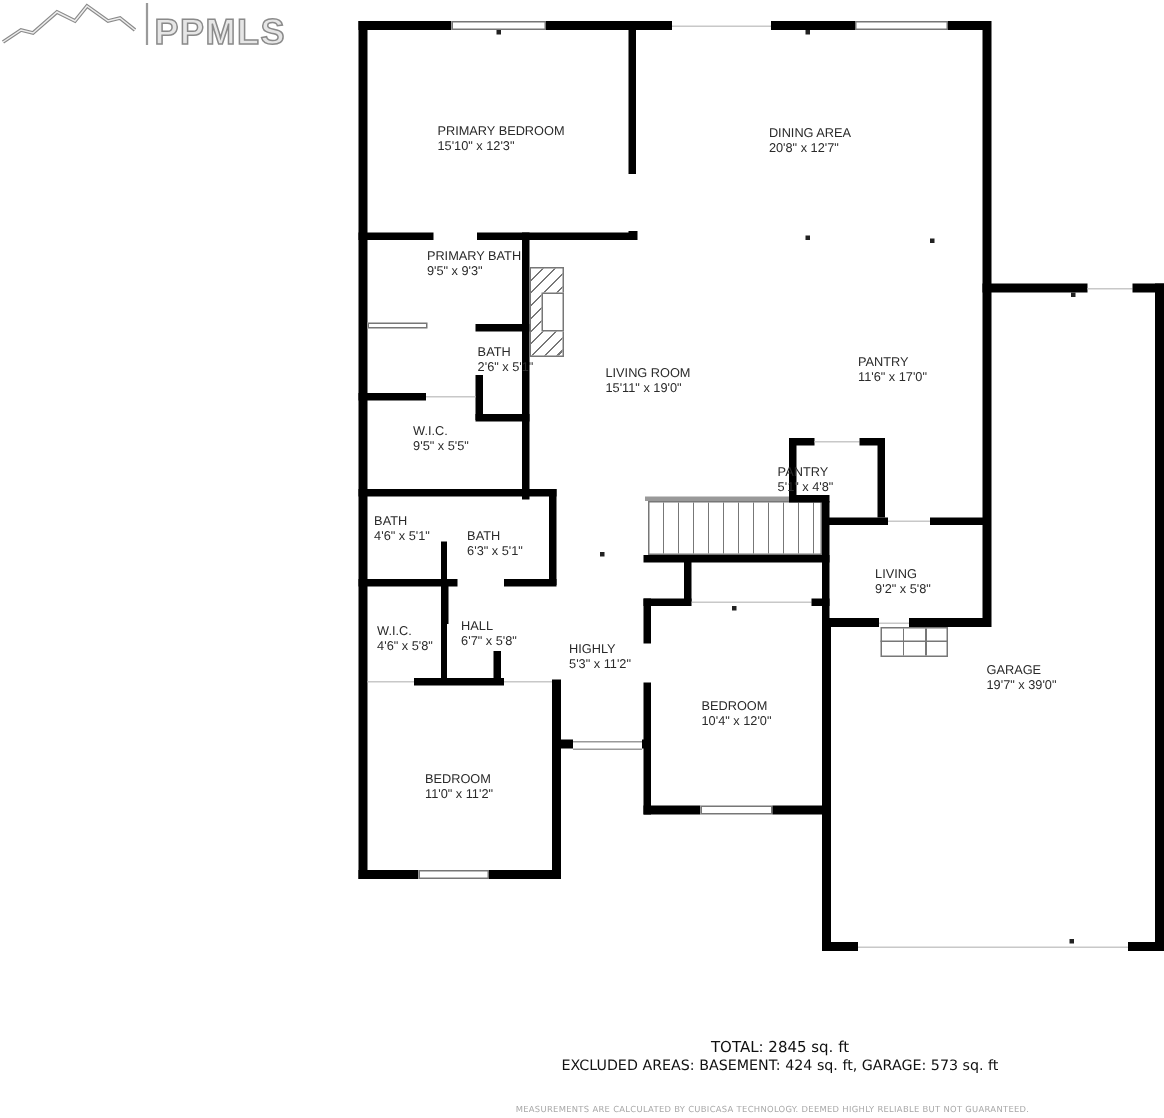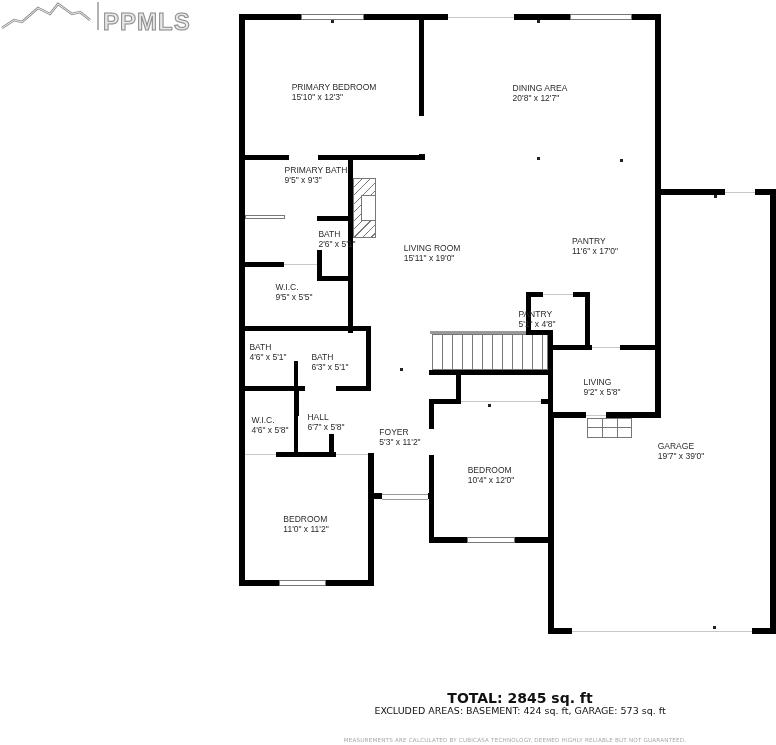--- a/index.html
+++ b/index.html
@@ -9,21 +9,21 @@
   .win { position:absolute; background:#fff; border:1px solid #777; box-sizing:border-box; }
   .door { position:absolute; background:#fff; }
   .thin { position:absolute; background:#c8c8c8; }
   .dot { position:absolute; width:3px; height:3px; background:#222; }
   .room { position:absolute; text-align:left; color:#2a2a2a; font-size:8.5px; line-height:10px; white-space:nowrap; transform:translateX(-50%); }
   .room span { display:block; }
   .watermark { position:absolute; left:0; top:0; width:215px; height:55px; color:#d9d9d9; }
   .wm-brand { position:absolute; left:103px; top:8px; font-size:24px; font-weight:bold; letter-spacing:1px; color:#e6e6e6; -webkit-text-stroke:1px #8a8a8a; }
   .wm-copy { position:absolute; left:0; top:32px; font-size:19px; font-weight:bold; letter-spacing:0.5px; color:#e6e6e6; -webkit-text-stroke:1px #8a8a8a; }
   .summary { position:absolute; left:330px; width:380px; text-align:center; top:692px; font-family:"DejaVu Sans", sans-serif; color:#111; }
-  .summary .total { font-size:14px; font-weight:bold; line-height:13px; }
+  .summary .total { font-size:10px; font-weight:normal; line-height:13px; }
   .summary .line { font-size:9.5px; line-height:12px; }
   .disclaimer { position:absolute; left:300px; top:737px; width:430px; text-align:center; font-family:"DejaVu Sans", sans-serif; font-size:5.6px; color:#a8a8a8; letter-spacing:0.2px; }
   .stairs { position:absolute; border:1px solid #777; box-sizing:border-box; background:repeating-linear-gradient(90deg,#fff 0,#fff 9px,#777 9px,#777 10px); }
   .fireplace { position:absolute; border:1px solid #777; box-sizing:border-box; background:repeating-linear-gradient(135deg,#fff 0,#fff 5px,#777 5px,#777 6px); }
 </style>
 </head>
 <body>
 
 <div class="plan">
 
@@ -183,21 +183,21 @@
   </div>
   <div class="room" style="left:270px;top:415px">
     <span>W.I.C.</span>
     <span>4'6" x 5'8"</span>
   </div>
   <div class="room" style="left:326px;top:412px">
     <span>HALL</span>
     <span>6'7" x 5'8"</span>
   </div>
   <div class="room" style="left:400px;top:427px">
-    <span>FOYER</span>
+    <span>HIGHLY</span>
     <span>5'3" x 11'2"</span>
   </div>
   <div class="room" style="left:681px;top:441px">
     <span>GARAGE</span>
     <span>19'7" x 39'0"</span>
   </div>
   <div class="room" style="left:491px;top:465px">
     <span>BEDROOM</span>
     <span>10'4" x 12'0"</span>
   </div>

